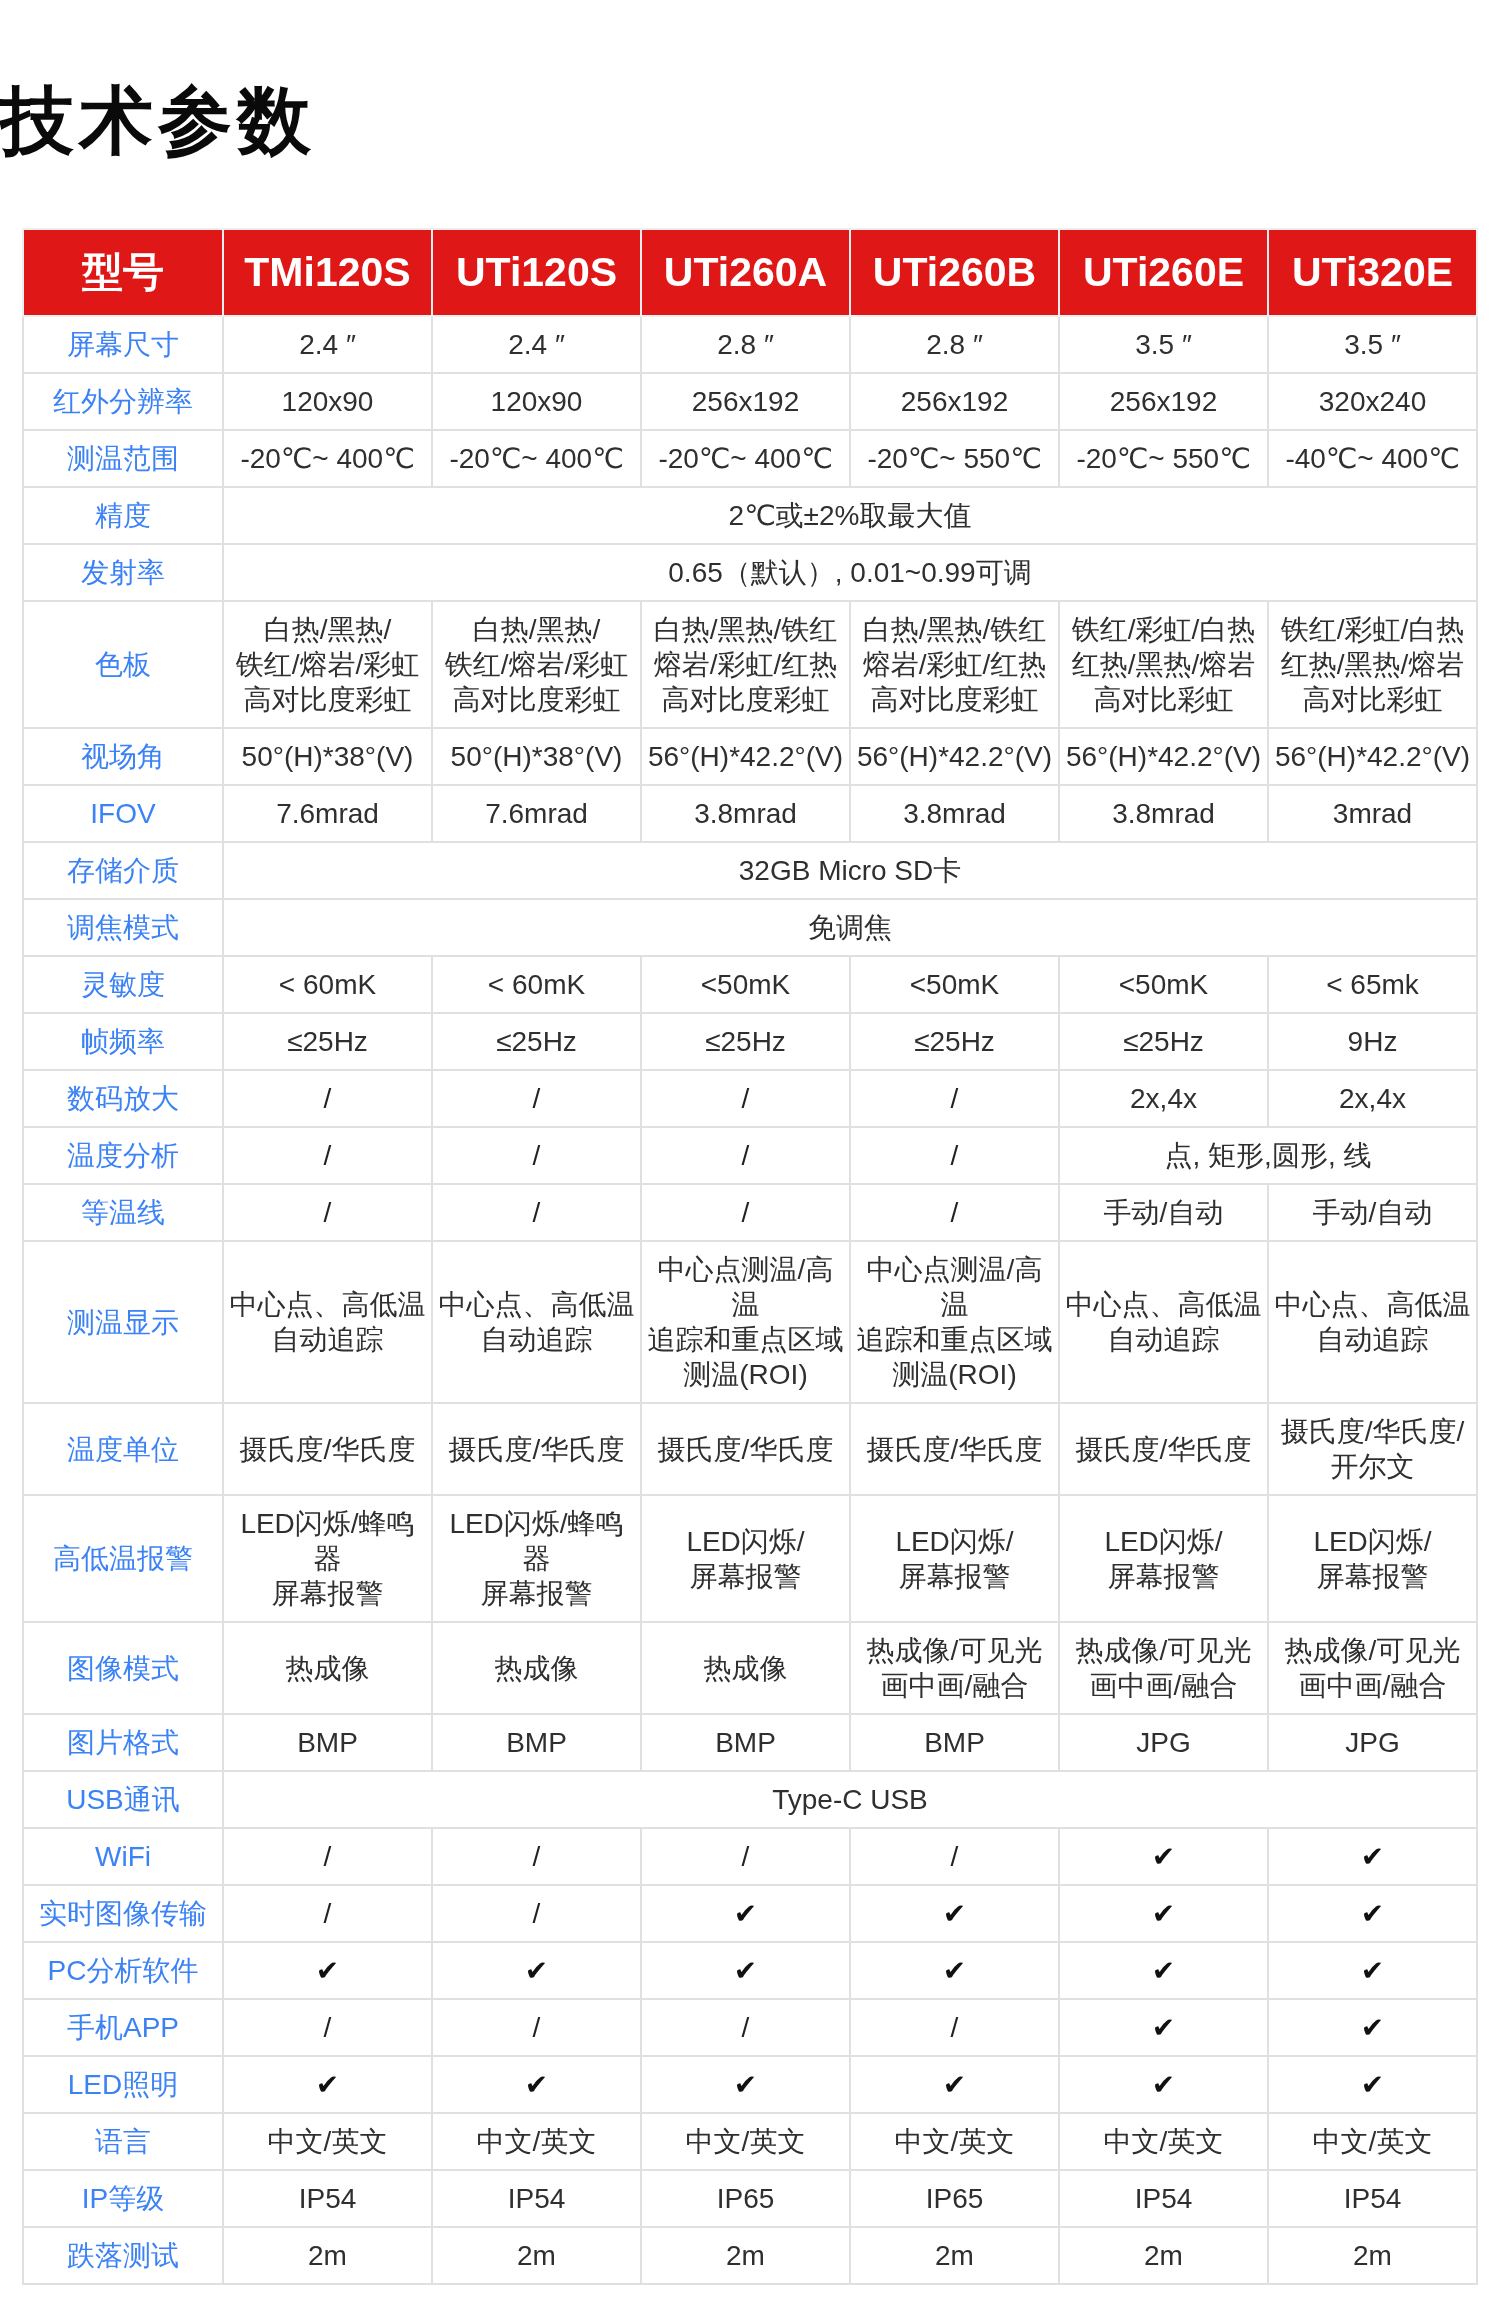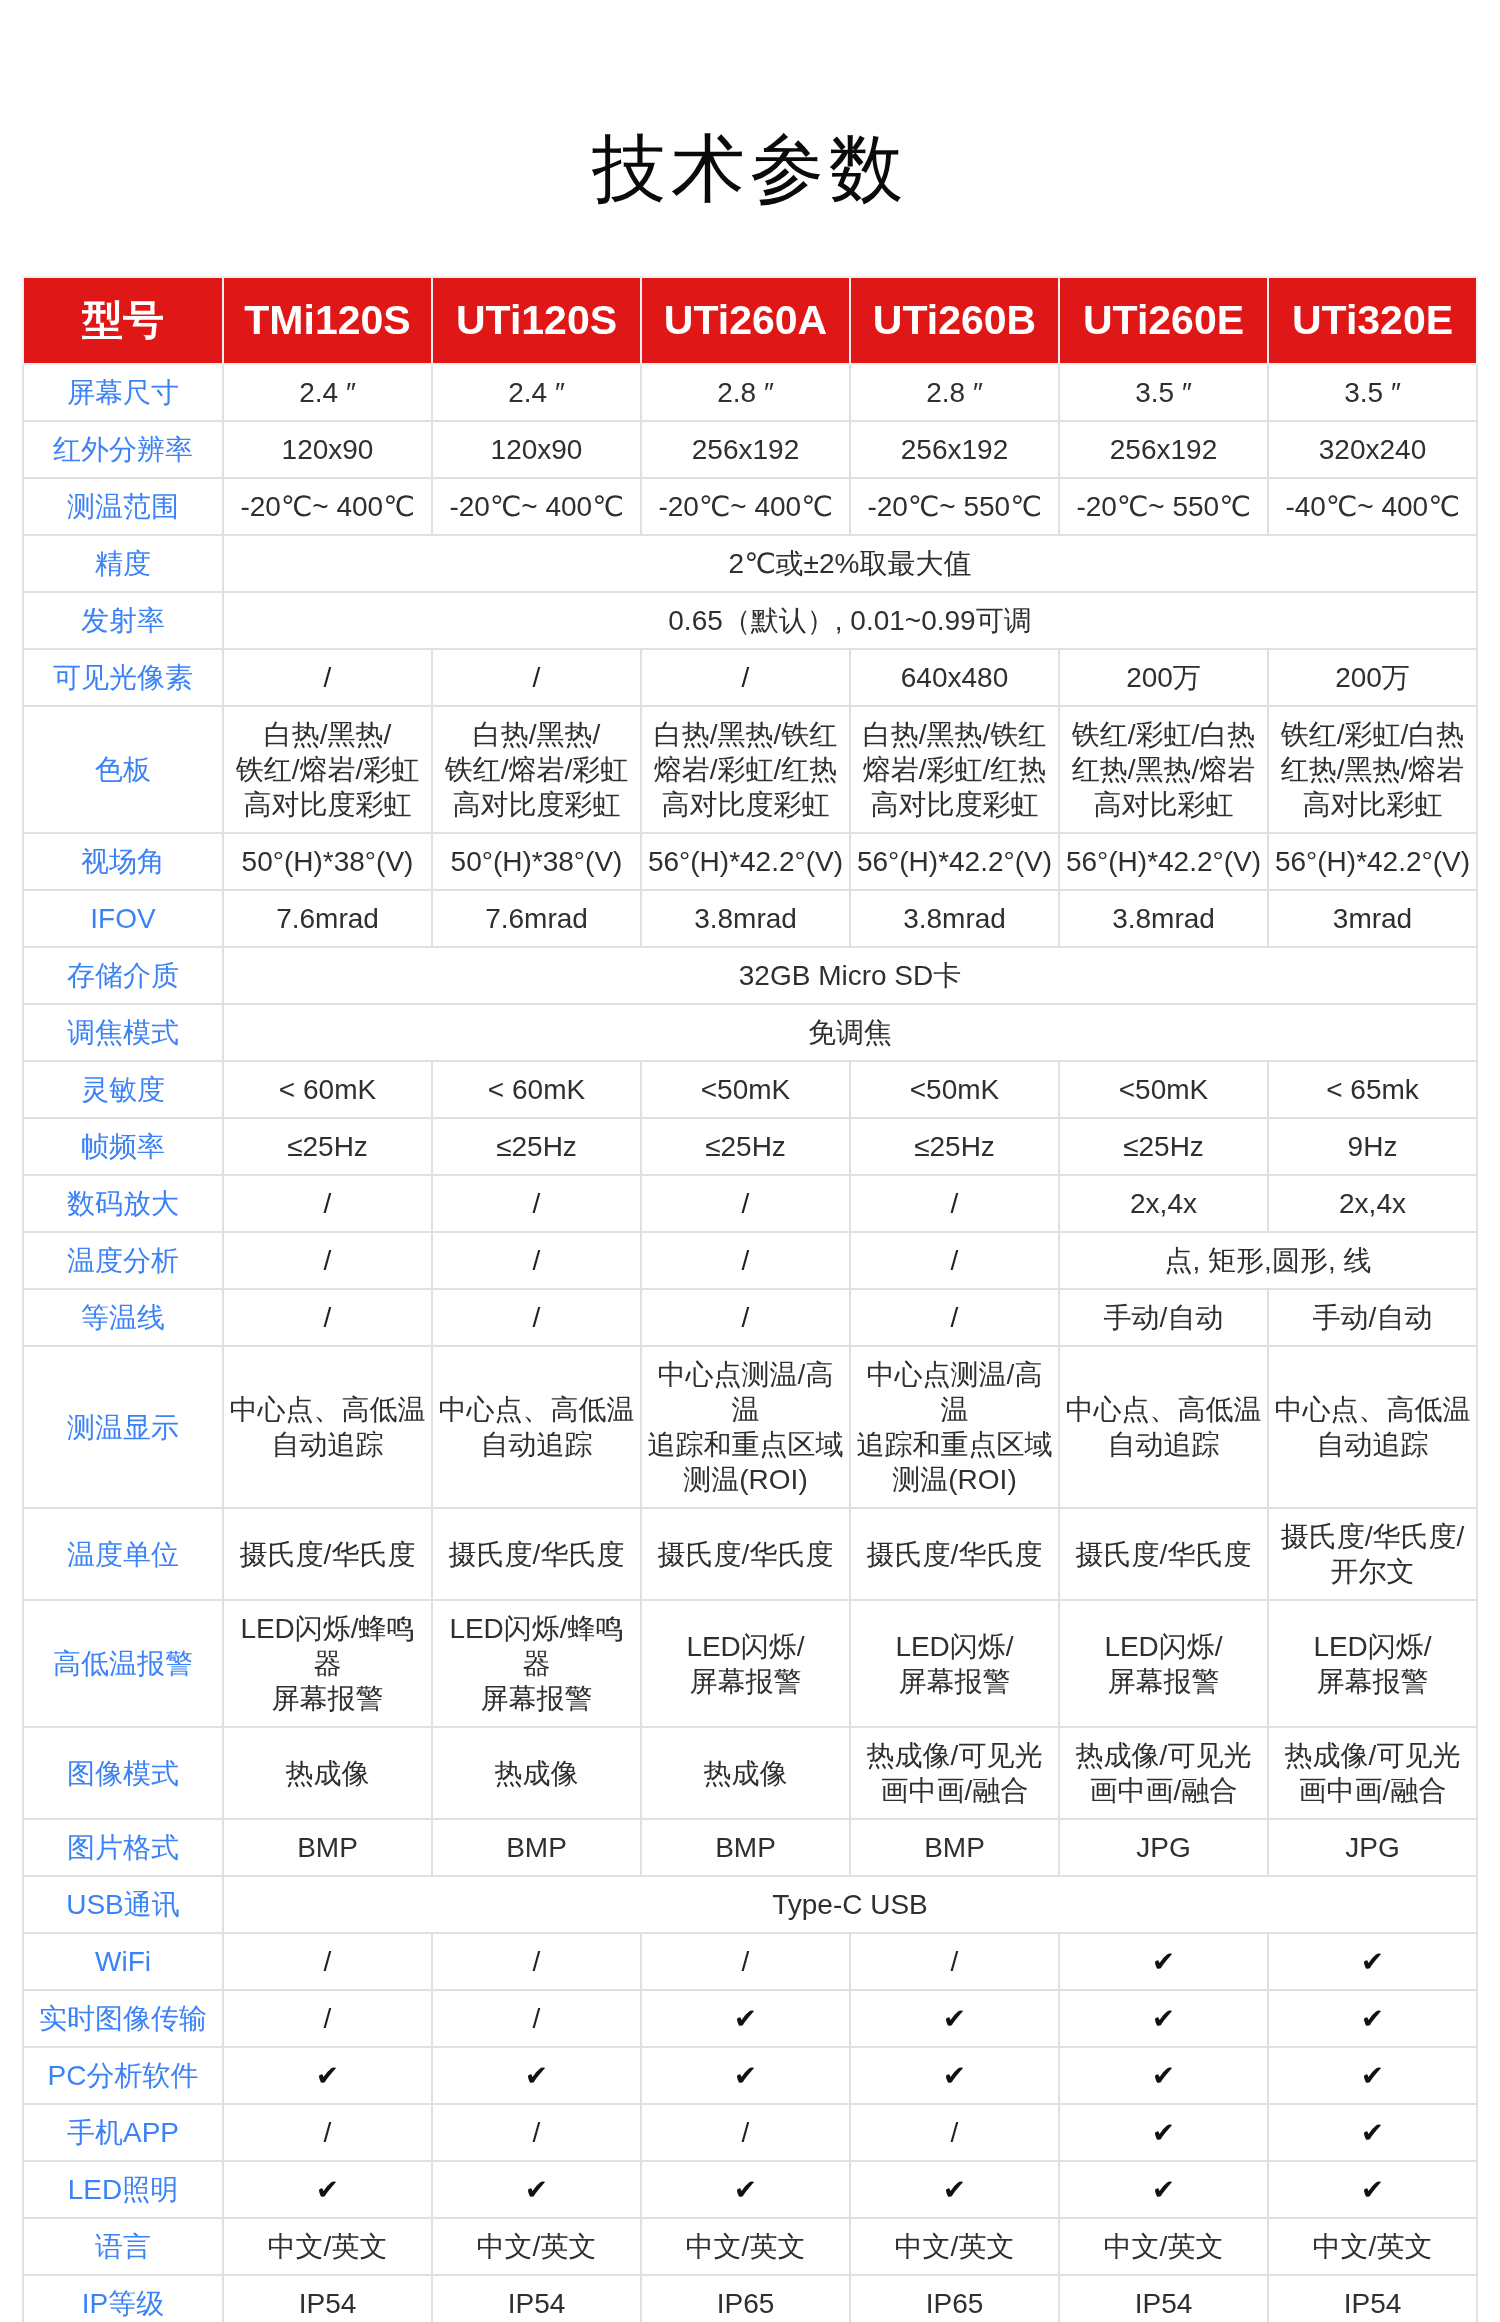--- a/index.html
+++ b/index.html
@@ -1,22 +1,22 @@
 <!DOCTYPE html>
 <html style="--accent: #e01717;"><head>
 <meta charset="utf-8">
 <style>
   :root { --accent:#e01717; --border:#e0e0e0; --text:#2f2f2f; }
   * { box-sizing:border-box; margin:0; padding:0; }
   html,body { width:1500px; height:2322px; background:#ffffff; overflow:hidden;
     font-family:"Liberation Sans","DejaVu Sans",sans-serif; color:var(--text); }
   .page { width:1500px; height:2322px; }
   .title {
-    padding-top:120px; text-align:center;
-    font-size:74px; font-weight:400; letter-spacing:5px; color:#0a0a0a;
+    padding-top:72px; text-align:left;
+    font-size:74px; font-weight:700; letter-spacing:5px; color:#0a0a0a;
   }
   table.spec {
     width:1454px; margin:56px auto 0 auto;
     border-collapse:collapse; table-layout:fixed;
   }
   table.spec th, table.spec td {
     border:2px solid var(--border);
     text-align:center; vertical-align:middle;
     white-space:pre-line; word-break:break-all;
   }
@@ -88,29 +88,20 @@
         </tr>
         <tr>
           <td class="label">精度</td>
           <td colspan="6">2℃或±2%取最大值</td>
         </tr>
         <tr>
           <td class="label">发射率</td>
           <td colspan="6">0.65（默认）, 0.01~0.99可调</td>
         </tr>
         <tr>
-          <td class="label">可见光像素</td>
-          <td class="slash">/</td>
-          <td class="slash">/</td>
-          <td class="slash">/</td>
-          <td>640x480</td>
-          <td>200万</td>
-          <td>200万</td>
-        </tr>
-        <tr>
           <td class="label">色板</td>
           <td class="multi">白热/黑热/
 铁红/熔岩/彩虹
 高对比度彩虹</td>
           <td class="multi">白热/黑热/
 铁红/熔岩/彩虹
 高对比度彩虹</td>
           <td class="multi">白热/黑热/铁红
 熔岩/彩虹/红热
 高对比度彩虹</td>

